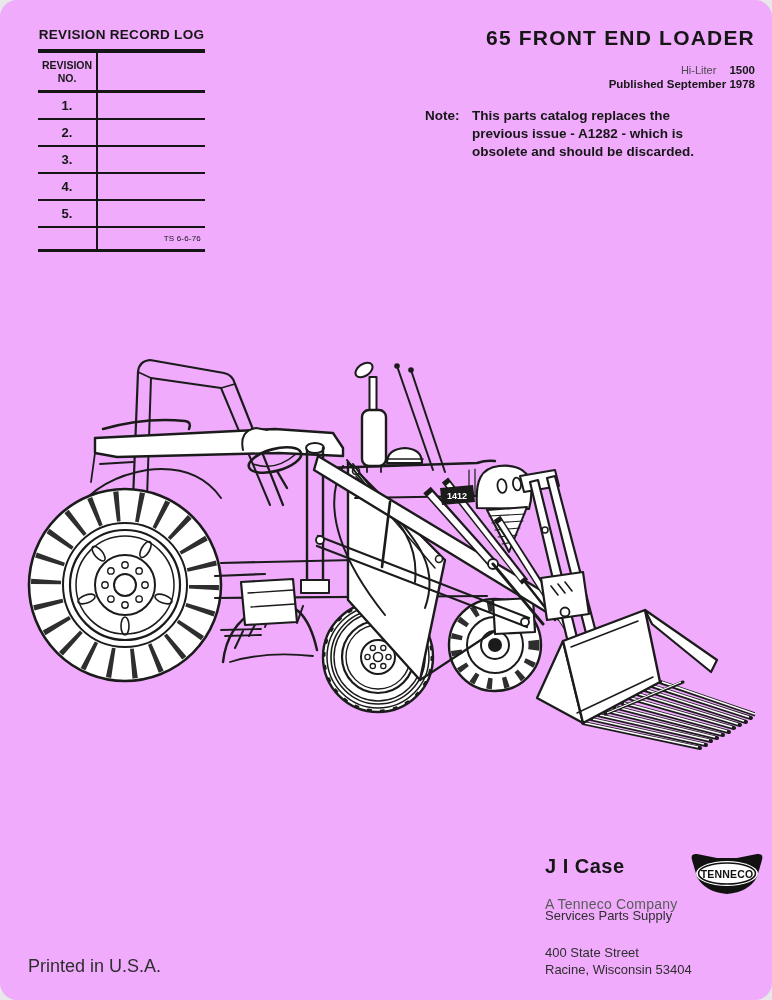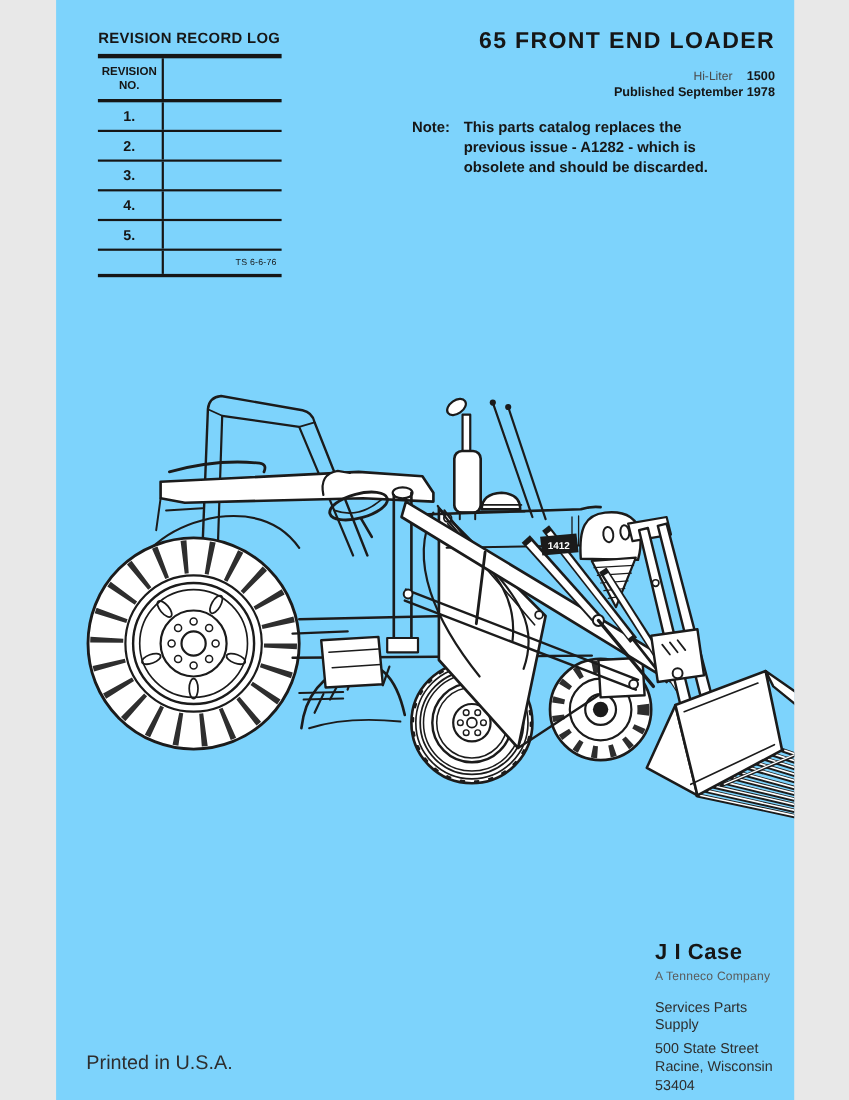--- a/index.html
+++ b/index.html
@@ -1,17 +1,17 @@
 <!DOCTYPE html>
 <html><head>
 <meta charset="utf-8">
 <style>
   html,body{margin:0;padding:0;background:#e8e8e8;}
-  .page{position:relative;width:671px;height:1000px;background:#7dd3fc;margin:0 auto;
-        font-family:"Liberation Sans", sans-serif;color:#161616;overflow:hidden;}
+  .page{position:relative;width:772px;height:1000px;background:#f0abfc;margin:0 auto;
+        font-family:"Liberation Sans", sans-serif;color:#161616;overflow:hidden;border-radius:17px;}
 
   
   .rev-wrap{position:absolute;left:38px;top:27px;width:167px;}
   .rev-title{font-size:13.5px;font-weight:bold;text-align:center;letter-spacing:.3px;margin-bottom:7px;}
   .rev-grid{border-top:4px solid #161616;border-bottom:3px solid #161616;}
   .rev-row{display:flex;border-bottom:2px solid #161616;}
   .rev-row:last-child{border-bottom:none;}
   .rev-c1{width:58px;border-right:2px solid #161616;display:flex;flex-direction:column;
           align-items:center;justify-content:center;}
   .rev-c2{flex:1;display:flex;align-items:center;}
@@ -35,21 +35,21 @@
         font-weight:bold;line-height:18px;position:relative;padding-left:47px;}
   .note .note-lbl{position:absolute;left:0;top:0;}
   .note span{display:block;}
 
   
   .art{position:absolute;left:25px;top:330px;width:730px;height:430px;}
 
   
   .case-blk{position:absolute;left:545px;top:855px;}
   .case-name{font-size:20px;font-weight:bold;letter-spacing:.5px;}
-  .case-sub{font-size:11px;color:#5a5a5a;margin-top:4px;letter-spacing:.2px;}
+  .case-sub{font-size:14px;color:#5a5a5a;margin-top:18px;letter-spacing:.2px;}
   .tenneco{position:absolute;left:688px;top:851px;}
   .dept{position:absolute;left:545px;top:908px;font-size:13px;color:#2e2e2e;}
   .addr{position:absolute;left:545px;top:944px;font-size:13px;color:#2e2e2e;line-height:17px;}
   .printed{position:absolute;left:28px;top:956px;font-size:18px;color:#2e2e2e;}
 </style>
 </head>
 <body>
 
 <div class="page">
 
@@ -314,18 +314,18 @@
 
   <svg class="tenneco" width="78" height="46" viewBox="0 0 78 46">
     <path d="M9,3 L29,7 L49,7 L69,3 Q76,2 74,9 L69,26 Q61,41 39,43 Q17,41 9,26 L4,9 Q2,2 9,3 Z" fill="#111"></path>
     <ellipse cx="39" cy="22.5" rx="31" ry="12.5" fill="#fff"></ellipse>
     <ellipse cx="39" cy="22.5" rx="28.5" ry="10.5" fill="none" stroke="#111" stroke-width="1.6"></ellipse>
     <text x="39" y="26.5" text-anchor="middle" fill="#111" font-family="Liberation Sans, sans-serif" font-size="10.5" font-weight="bold" letter-spacing="0.2">TENNECO</text>
   </svg>
 
   <div class="dept">Services Parts Supply</div>
   <div class="addr">
-    <div>500 State Street</div>
+    <div>400 State Street</div>
     <div>Racine, Wisconsin 53404</div>
   </div>
   <div class="printed">Printed in U.S.A.</div>
 
 </div>
 
 </body></html>

